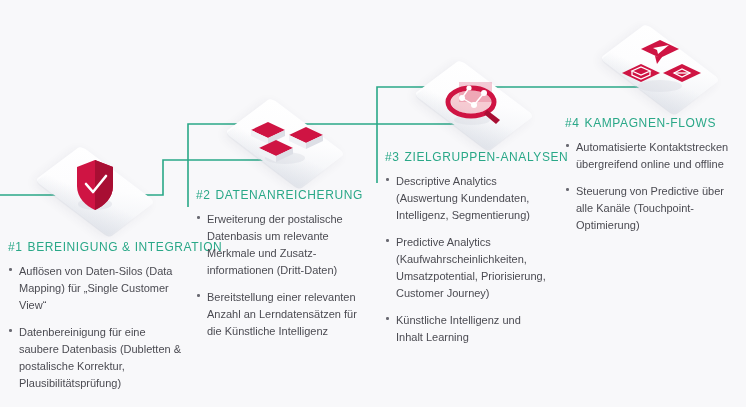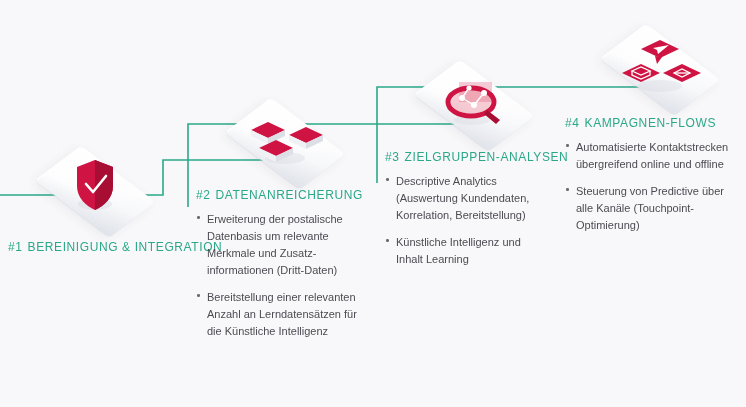--- a/index.html
+++ b/index.html
@@ -89,20 +89,24 @@
         <ellipse cx="75" cy="56" rx="17" ry="6" fill="#d7dae2" opacity=".45"></ellipse>
         <path d="M75 12 L93 19 V38 C93 50 84 58 75 62 C66 58 57 50 57 38 V19 Z" fill="#cf1443"></path>
         <path d="M75 12 L93 19 V38 C93 50 84 58 75 62 Z" fill="#a80e33"></path>
         <path d="M66 36 L73 44 L86 28" fill="none" stroke="#ffffff" stroke-width="2.6" stroke-linecap="round" stroke-linejoin="round"></path>
       </svg>
     </div>
     <div class="txt">
       <div class="head">
         <span class="num">#1</span><span>BEREINIGUNG &amp; INTEGRATION</span>
       </div>
+      <ul class="bullets">
+        <li>Auflösen von Daten-Silos (Data Mapping) für „Single Customer View“</li>
+        <li>Datenbereinigung für eine saubere Datenbasis (Dubletten &amp; postalische Korrektur, Plausibilitätsprüfung)</li>
+      </ul>
     </div>
   </div>
 
   <div class="step" id="step2">
     <div class="platform">
       <div class="diamond"></div>
       <div class="shade"></div>
       <svg class="icon-holder" viewBox="0 0 150 86">
         <ellipse cx="75" cy="58" rx="20" ry="6" fill="#d7dae2" opacity=".4"></ellipse>
         <g>
@@ -156,21 +160,22 @@
           <circle cx="85" cy="31" r="3"></circle>
           <circle cx="70" cy="26" r="2.6"></circle>
         </g>
       </svg>
     </div>
     <div class="txt">
       <div class="head">
         <span class="num">#3</span><span>ZIELGRUPPEN-ANALYSEN</span>
       </div>
       <ul class="bullets">
-        <li>Descriptive Analytics (Auswertung Kundendaten, Korrelation, Bereitstellung)</li>
+        <li>Descriptive Analytics (Auswertung Kundendaten, Intelligenz, Segmentierung)</li>
+        <li>Predictive Analytics (Kaufwahrscheinlichkeiten, Umsatzpotential, Priorisierung, Customer Journey)</li>
         <li>Künstliche Intelligenz und Inhalt Learning</li>
       </ul>
     </div>
   </div>
 
   <div class="step" id="step4">
     <div class="platform">
       <div class="diamond"></div>
       <div class="shade"></div>
       <svg class="icon-holder" viewBox="0 0 150 86">

